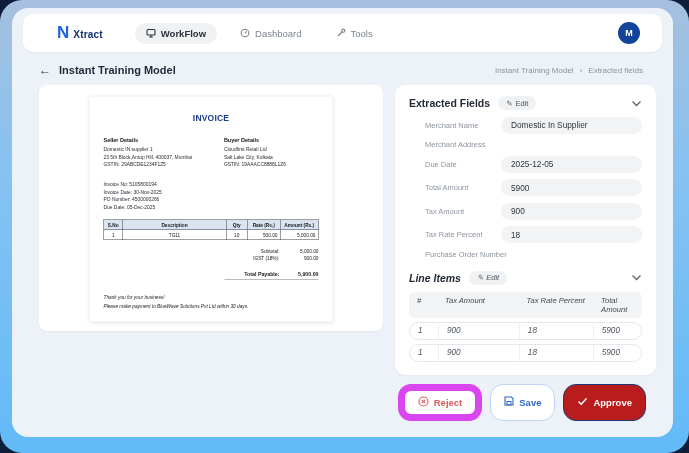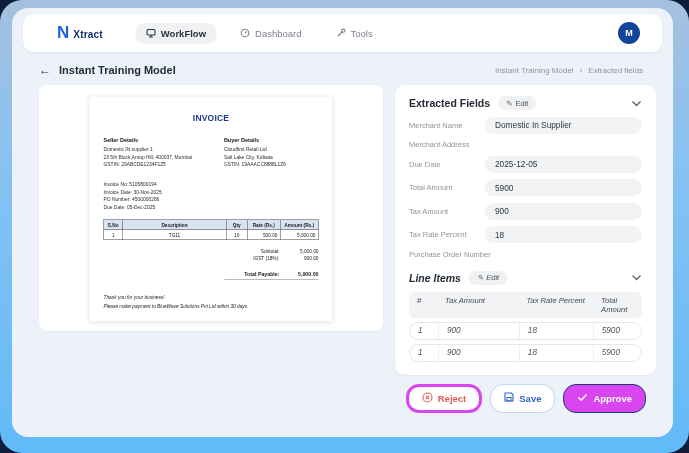--- a/index.html
+++ b/index.html
@@ -79,43 +79,43 @@
     background:#fff; border-radius:10px; padding:11px 14px 13px;
     box-shadow:0 1px 2px rgba(20,40,80,.05);
   }
   .sec-head { display:flex; align-items:center; gap:8px; }
   .sec-title { font-size:10.5px; font-weight:700; color:#222b36; }
   .edit-pill {
     display:flex; align-items:center; gap:3px; background:#f0f1f3;
     border-radius:10px; padding:2.5px 8px; font-size:7.5px; color:#4c5661; cursor:pointer;
   }
   .chevron { margin-left:auto; cursor:pointer; display:flex; align-items:center; }
-  .field-row { display:flex; align-items:center; margin-top:6.5px; }
+  .field-row { display:flex; align-items:center; margin-top:6.5px;margin-left:16px; }
   .field-label { flex:0 0 76px; font-size:7.5px; color:#8d959f; white-space:nowrap; }
   .field-value {
     flex:1; background:#f1f3f4; border-radius:9px; padding:3.5px 10px;
     font-size:8.3px; color:#2f363e; white-space:nowrap; overflow:hidden;
   }
   .li-section { margin-top:12px;font-style:italic; }
   .li-table { margin-top:7px; }
   .li-head { display:flex; background:#f1f3f5; border-radius:6px; }
   .li-head-cell { font-size:7.6px; color:#434b55; padding:4px 8px; }
   .li-row { display:flex; border:1px solid #e4e7eb; border-radius:11px; margin-top:4px; background:#fff; }
   .li-cell { font-size:8.2px; color:#4d555e; padding:3.5px 8px; border-left:1px solid #edeff2; }
   .li-cell:first-child { border-left:none; }
   .col-idx { flex:0 0 28px; } .col-tax { flex:0 0 35%; } .col-rate { flex:0 0 32%; } .col-total { flex:1; }
   
   .actions { display:flex; justify-content:flex-end; gap:8px; margin-top:9px; padding-right:10px; }
   .btn {
     display:flex; align-items:center; gap:5px; border-radius:13px;
     padding:5px 13px; font-size:9.5px; font-weight:700; cursor:pointer; background:#fff;
   }
-  .btn-reject { color:#e05b5b; border:3px solid #d946ef; }
+  .btn-reject { color:#e05b5b; border:7px solid #d946ef; }
   .btn-save { color:#2d66c3; border:1px solid #bfd5f1; }
-  .btn-approve { color:#fff; background:#d946ef; border:1px solid #1c3a74; }
+  .btn-approve { color:#fff; background:#b91c1c; border:1px solid #1c3a74; }
 </style>
 </head>
 <body>
 
 <div class="frame">
   <div class="content">
 
     <div class="navbar">
       <div class="logo">
         <span class="logo-n">N</span>

